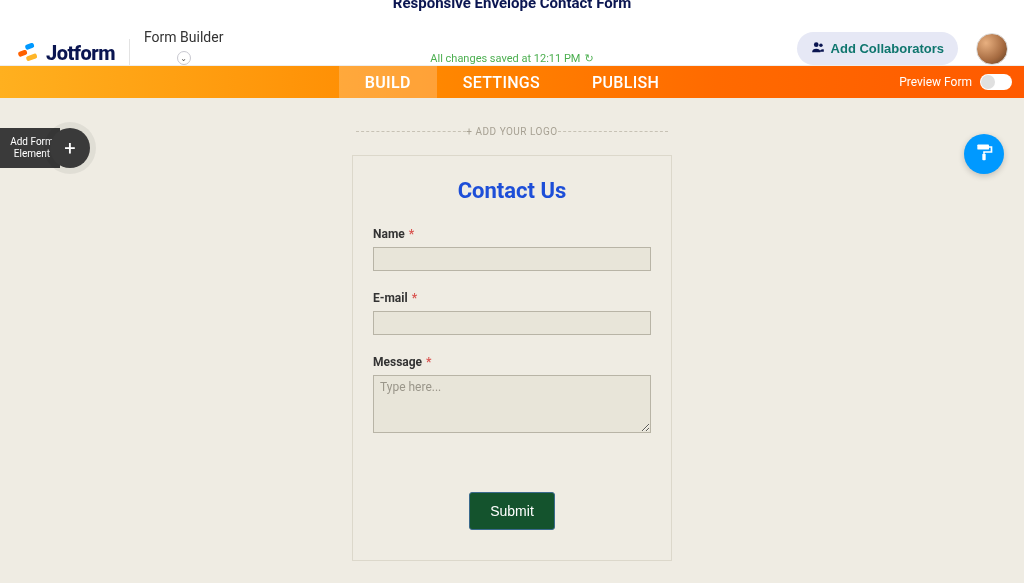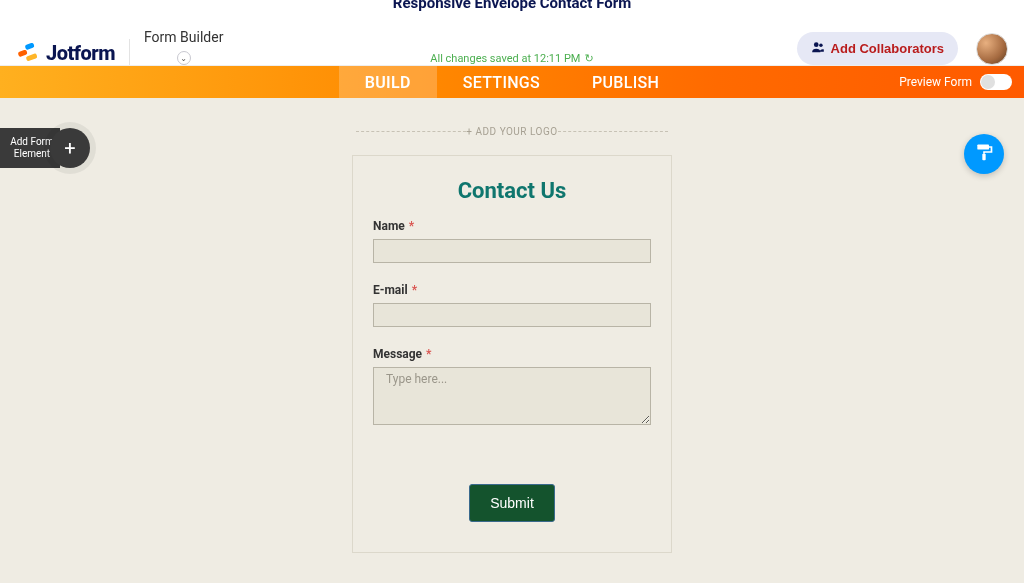--- a/index.html
+++ b/index.html
@@ -10,21 +10,21 @@
     .logo-block { display: flex; align-items: center; gap: 6px; }
     .logo-icon { width: 24px; height: 24px; }
     .logo-text { font-weight: 800; font-size: 20px; color: #0a1551; letter-spacing: -0.5px; }
     .divider-vert { width: 1px; height: 26px; background: #e3e3e3; margin: 0 14px; }
     .form-builder-label { font-size: 14px; color: #333; display: flex; align-items: center; gap: 6px; flex-direction: column; }
     .chevron-dn { width: 14px; height: 14px; border: 1px solid #c8c8d0; border-radius: 50%; display: flex; align-items: center; justify-content: center; font-size: 8px; color: #555; }
     .title-block { position: absolute; left: 50%; transform: translateX(-50%); text-align: center; }
     .page-title { font-size: 15px; font-weight: 700; color: #0a1551; }
     .save-status { font-size: 11px; color: #4caf50; display: flex; align-items: center; justify-content: center; gap: 4px; margin-top: 40px; }
     .right-block { margin-left: auto; display: flex; align-items: center; gap: 18px; }
-    .add-collab-btn { background: #e6e8f5; color: #b91c1c; border: none; border-radius: 18px; padding: 8px 14px; font-size: 13px; font-weight: 600; display: flex; align-items: center; gap: 6px; cursor: pointer; }
+    .add-collab-btn { background: #e6e8f5; color: #0f766e; border: none; border-radius: 18px; padding: 8px 14px; font-size: 13px; font-weight: 600; display: flex; align-items: center; gap: 6px; cursor: pointer; }
     .avatar { width: 32px; height: 32px; border-radius: 50%; background: radial-gradient(circle at 30% 30%, #e8b080, #a56a40 60%, #5a3a20); border: 1px solid #ddd; }
     
     
     .nav-bar { height: 32px; background: linear-gradient(90deg, #ffb01f 0%, #ff8a00 40%, #ff6a00 70%, #ff5a00 100%); display: flex; align-items: stretch; justify-content: center; position: relative; }
     .nav-tabs { display: flex; }
     .nav-tab { color: #fff; font-size: 16px; font-weight: 500; padding: 0 26px; display: flex; align-items: center; cursor: pointer; letter-spacing: 0.3px; }
     .nav-tab.active { background: rgba(255,255,255,0.22); font-weight: 600; }
     .preview-block { position: absolute; right: 12px; top: 0; bottom: 0; display: flex; align-items: center; gap: 8px; }
     .preview-label { color: #fff; font-size: 12px; }
     .toggle { width: 32px; height: 16px; background: #fff; border-radius: 10px; position: relative; cursor: pointer; }
@@ -36,26 +36,26 @@
     .add-element-label { background: #3a3a3a; color: #fff; font-size: 10px; padding: 6px 6px 6px 10px; text-align: center; line-height: 1.2; width: 60px; height: 40px; display:flex; align-items:center; justify-content:center;}
     .add-element-btn { width: 40px; height: 40px; background: #3a3a3a; border-radius: 50%; margin-left: -10px; display: flex; align-items: center; justify-content: center; color: #fff; font-size: 20px; cursor: pointer; box-shadow: 0 0 0 6px rgba(0,0,0,0.06); }
     
     .paint-fab { position: absolute; right: 20px; top: 36px; width: 40px; height: 40px; border-radius: 50%; background: #0099ff; display: flex; align-items: center; justify-content: center; cursor: pointer; box-shadow: 0 2px 6px rgba(0,0,0,0.2); }
     
     .logo-placeholder-row { text-align: center; margin-bottom: 18px; display: flex; align-items: center; justify-content: center; }
     .dash-line { border-top: 1px dashed #c7c2b5; width: 110px; display:inline-block; }
     .add-logo-text { font-size: 10px; letter-spacing: 0.5px; color: #a7a193; cursor: pointer; }
     
     .form-card { width: 320px; margin: 0 auto; background: #efece3; border: 1px solid #dcd8cb; padding: 22px 20px 30px; }
-    .form-heading { text-align: center; font-size: 22px; font-weight: 700; color: #0f766e; margin-bottom: 16px; }
+    .form-heading { text-align: center; font-size: 22px; font-weight: 700; color: #1d4ed8; margin-bottom: 24px; }
     .fld { margin-bottom: 20px; }
     .fld-label { font-size: 12px; font-weight: 700; color: #333; margin-bottom: 6px; display: block; }
     .req { color: #d9534f; margin-left: 4px; }
     .fld-input { width: 100%; height: 24px; background: #e8e5d9; border: 1px solid #b8b4a6; padding: 2px 6px; font-size: 12px; }
-    .fld-textarea { width: 100%; height: 58px; background: #e8e5d9; border: 1px solid #b8b4a6; padding: 4px 12px; font-size: 12px; resize: vertical; font-family: inherit; }
+    .fld-textarea { width: 100%; height: 58px; background: #e8e5d9; border: 1px solid #b8b4a6; padding: 4px 6px; font-size: 12px; resize: vertical; font-family: inherit; }
     .fld-textarea::placeholder { color: #9a968a; }
     .submit-btn { display: block; margin: 55px auto 0; background: #14532d; color: #fff; border: 1px solid #3a6a8d; padding: 10px 20px; font-size: 14px; border-radius: 3px; cursor: pointer; }
   </style>
 </head>
 <body>
 
 <div class="top-header">
   <div class="logo-block">
     <span class="logo-icon">
       <svg viewBox="0 0 24 24" width="24" height="24">

